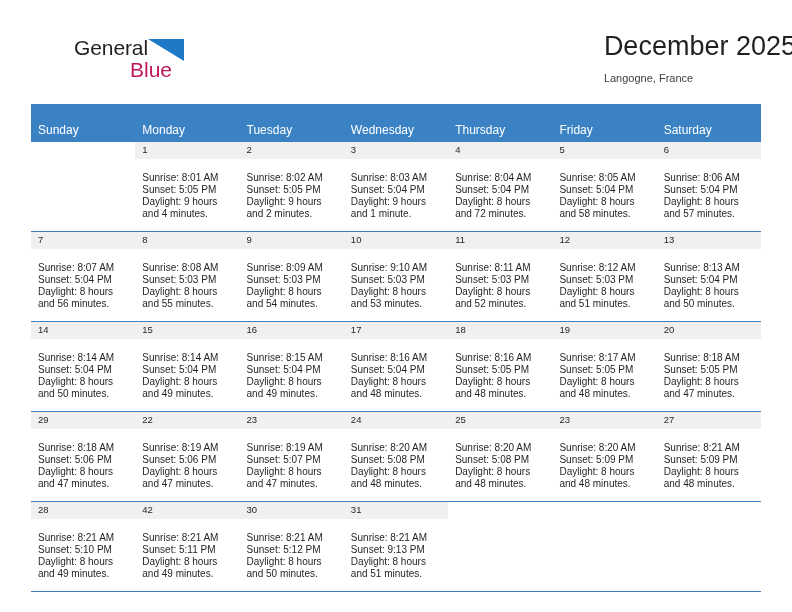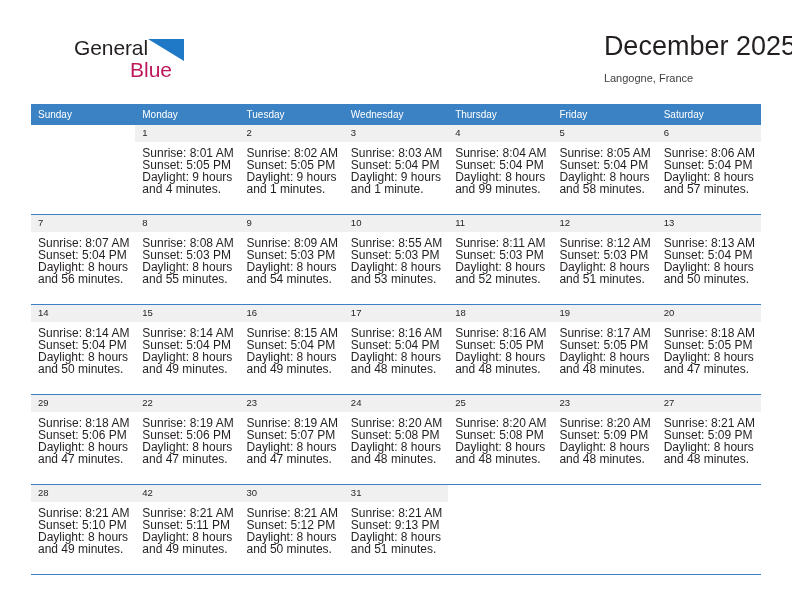--- a/index.html
+++ b/index.html
@@ -86,24 +86,24 @@
     position: absolute;
     left: 31px;
     top: 104px;
     width: 730px;
     border-collapse: collapse;
     table-layout: fixed;
   }
   .calendar th {
     background: #3b82c4;
     color: #ffffff;
-    font-size: 10px;
+    font-size: 12px;
     font-weight: normal;
     text-align: left;
-    padding: 5px 0 5px 7px;
+    padding: 19px 0 5px 7px;
     height: 11px;
     border: none;
   }
   .calendar td {
     vertical-align: top;
     padding: 0;
     height: 89px;
     border-top: 1px solid #3b82c4;
     border-bottom: 1px solid #3b82c4;
     background: #ffffff;
@@ -113,22 +113,22 @@
   }
   .daynum-bar {
     background: #f0f0f0;
     height: 14px;
     line-height: 14px;
     padding: 1px 0 2px 7px;
     font-size: 9.5px;
     color: #231f20;
   }
   .cell-body {
-    padding: 5px 6px 0 7px;
-    font-size: 12px;
+    padding: 13px 6px 0 7px;
+    font-size: 10px;
     line-height: 12.1px;
     color: #231f20;
   }
   .cell-body div {
     white-space: nowrap;
   }
   .cell-blank .daynum-bar {
     background: #ffffff;
   }
 </style>
@@ -181,39 +181,39 @@
               <div>Daylight: 9 hours</div>
               <div>and 4 minutes.</div>
             </div>
           </td>
           <td class="day-cell">
             <div class="daynum-bar">2</div>
             <div class="cell-body">
               <div>Sunrise: 8:02 AM</div>
               <div>Sunset: 5:05 PM</div>
               <div>Daylight: 9 hours</div>
-              <div>and 1 minutes.</div>
+              <div>and 2 minutes.</div>
             </div>
           </td>
           <td class="day-cell">
             <div class="daynum-bar">3</div>
             <div class="cell-body">
               <div>Sunrise: 8:03 AM</div>
               <div>Sunset: 5:04 PM</div>
               <div>Daylight: 9 hours</div>
               <div>and 1 minute.</div>
             </div>
           </td>
           <td class="day-cell">
             <div class="daynum-bar">4</div>
             <div class="cell-body">
               <div>Sunrise: 8:04 AM</div>
               <div>Sunset: 5:04 PM</div>
               <div>Daylight: 8 hours</div>
-              <div>and 99 minutes.</div>
+              <div>and 72 minutes.</div>
             </div>
           </td>
           <td class="day-cell">
             <div class="daynum-bar">5</div>
             <div class="cell-body">
               <div>Sunrise: 8:05 AM</div>
               <div>Sunset: 5:04 PM</div>
               <div>Daylight: 8 hours</div>
               <div>and 58 minutes.</div>
             </div>
@@ -252,21 +252,21 @@
             <div class="cell-body">
               <div>Sunrise: 8:09 AM</div>
               <div>Sunset: 5:03 PM</div>
               <div>Daylight: 8 hours</div>
               <div>and 54 minutes.</div>
             </div>
           </td>
           <td class="day-cell">
             <div class="daynum-bar">10</div>
             <div class="cell-body">
-              <div>Sunrise: 8:55 AM</div>
+              <div>Sunrise: 9:10 AM</div>
               <div>Sunset: 5:03 PM</div>
               <div>Daylight: 8 hours</div>
               <div>and 53 minutes.</div>
             </div>
           </td>
           <td class="day-cell">
             <div class="daynum-bar">11</div>
             <div class="cell-body">
               <div>Sunrise: 8:11 AM</div>
               <div>Sunset: 5:03 PM</div>

